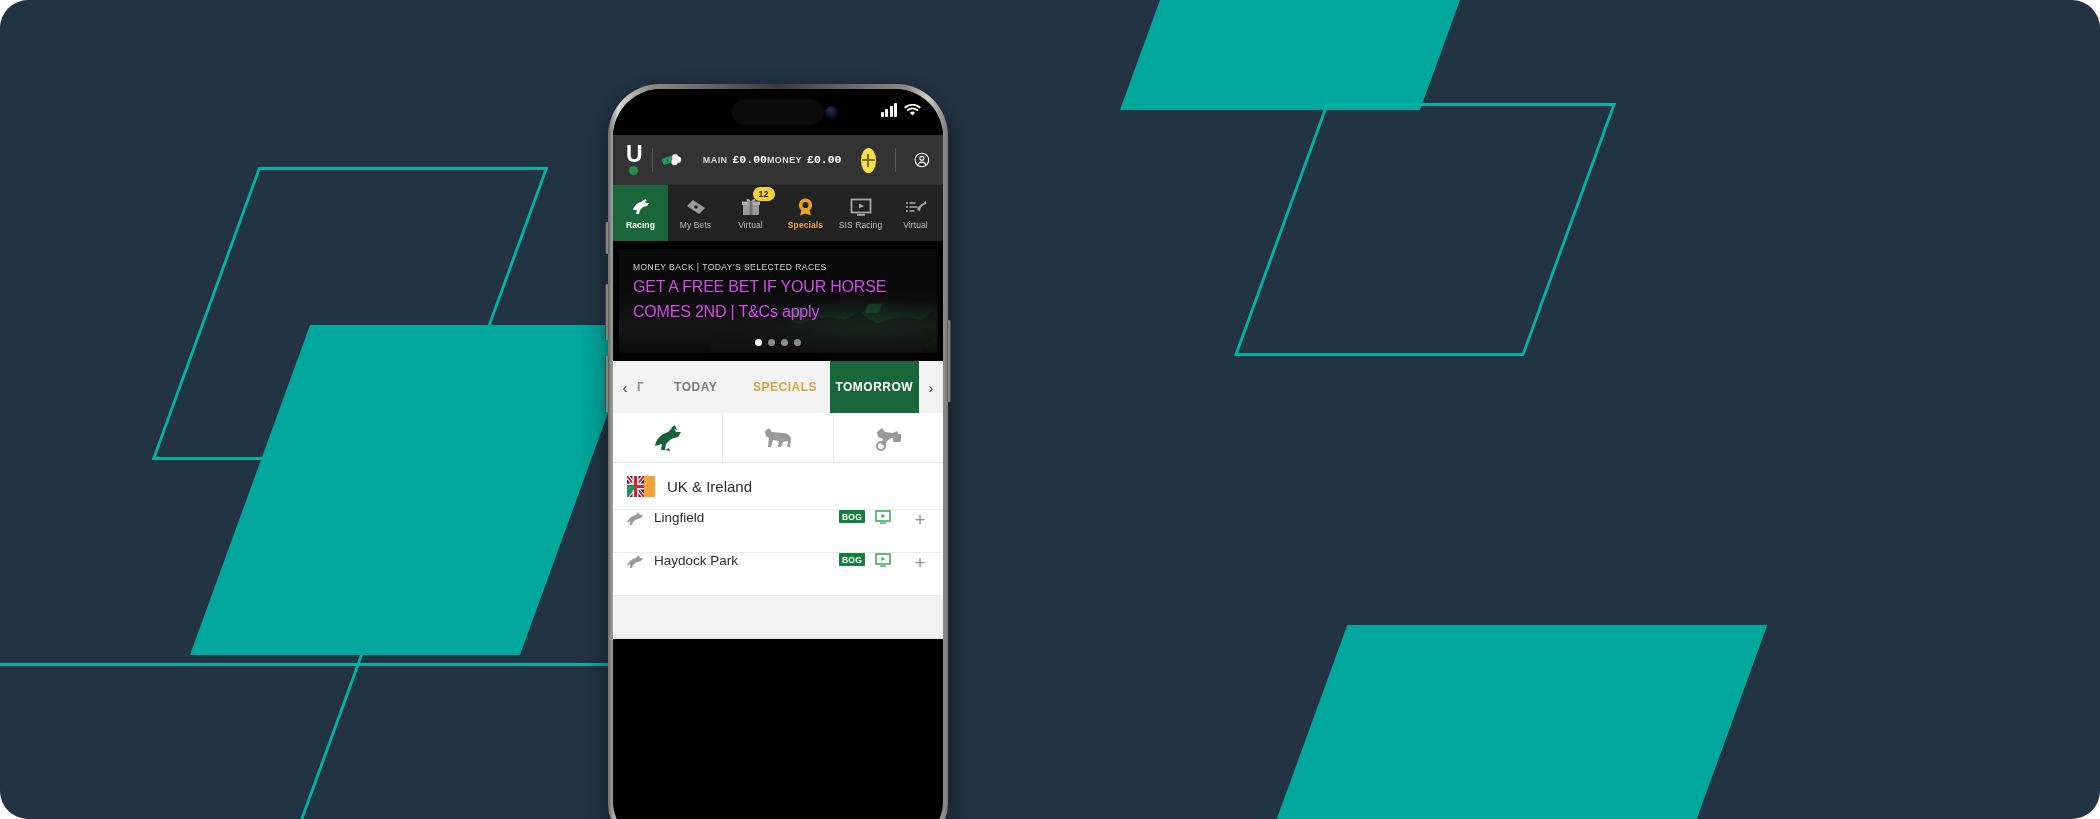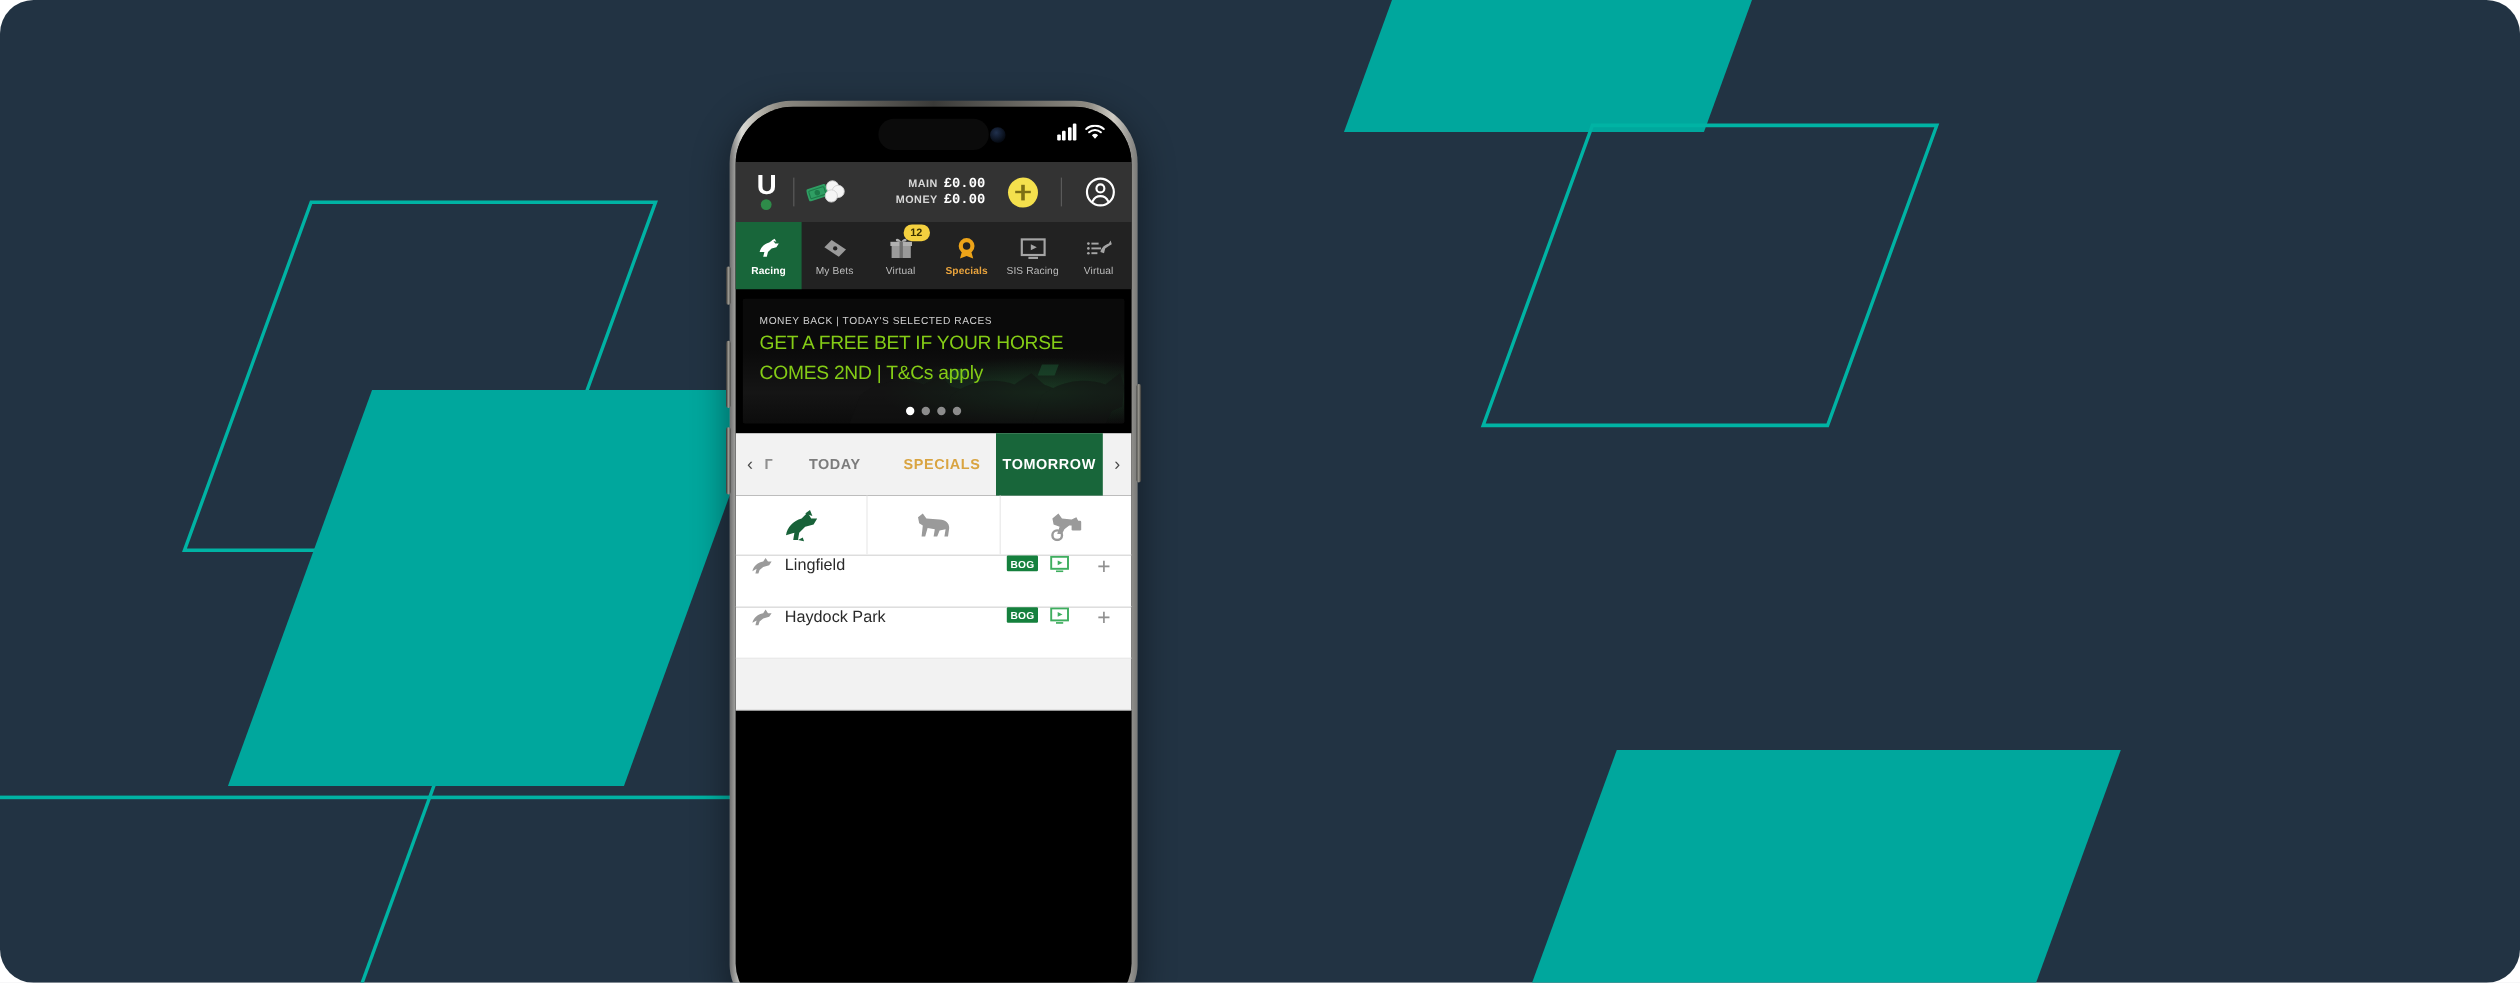--- a/index.html
+++ b/index.html
@@ -125,21 +125,21 @@
     line-height:21px; letter-spacing:-1px;
   }
   .logo-u .u-dot {
     width:9px; height:9px; border-radius:50%;
     background:#2e8b49; margin-top:1px;
   }
   .hdr-divider { width:1px; height:24px; background:#5a5a5a; }
   .cash-icon { width:34px; height:26px; }
   .hdr-spacer { flex:1; }
   .balances {
-    display:flex; flex-direction:column;
+    display:flex; flex-direction:row;
     align-items:flex-end; line-height:13px;
   }
   .bal-row { display:flex; align-items:baseline; gap:5px; }
   .bal-label { color:#d8d8d8; font-size:9px; font-weight:bold; letter-spacing:.4px; }
   .bal-value { color:#ffffff; font-size:11.5px; font-weight:bold;font-family:Liberation Mono, monospace; }
   .deposit-btn {
     width:25px; height:25px; border-radius:50%;
     background:#f4e04d; position:relative;
     display:flex; align-items:center; justify-content:center;
     margin-left:9px;
@@ -189,21 +189,21 @@
   .promo-horse {
     position:absolute; right:0; bottom:0;
     width:72%; height:62%; opacity:.55;
   }
   .promo-text { position:relative; padding:13px 14px 0; }
   .promo-kicker {
     color:#d0d0d0; font-size:8.5px;
     letter-spacing:.45px; font-weight:500;
   }
   .promo-head {
-    color:#84cc16; font-size:16px;
+    color:#d946ef; font-size:16px;
     line-height:18.5px; margin-top:6px;
     letter-spacing:-.2px;
   }
   .dots {
     position:absolute; left:50%; bottom:7px;
     transform:translateX(-50%);
     display:flex; gap:6px;
   }
   .dots i {
     width:7px; height:7px; border-radius:50%;
@@ -481,20 +481,34 @@
         </div>
         <div class="sporttab">
           <svg width="34" height="26" viewBox="0 0 34 26">
             <path d="M6 7 L11 3 L14 7 L22 8 L26 6 L28 10 L24 13 L20 13 L16 16 L14 20 L10 20 L12 14 L7 12 Z" fill="#9a9a9a"></path>
             <circle cx="10" cy="21" r="4" fill="none" stroke="#9a9a9a" stroke-width="2"></circle>
             <rect x="22" y="9" width="8" height="8" rx="1" fill="#9a9a9a"></rect>
           </svg>
         </div>
       </div>
 
+      <div class="region-row">
+        <svg class="flag-uk-ire" viewBox="0 0 28 21">
+          <g>
+            <rect x="0" y="0" width="17" height="21" fill="#0b2f6e"></rect>
+            <path d="M0 0 L17 21 M17 0 L0 21" stroke="#ffffff" stroke-width="4"></path>
+            <path d="M0 0 L17 21 M17 0 L0 21" stroke="#d0232b" stroke-width="2"></path>
+            <path d="M8.5 0 V21 M0 10.5 H17" stroke="#ffffff" stroke-width="6"></path>
+            <path d="M8.5 0 V21 M0 10.5 H17" stroke="#d0232b" stroke-width="3.2"></path>
+            <path d="M0 21 L10 10 L0 10 Z" fill="#169b62"></path>
+          </g>
+          <rect x="17" y="0" width="11" height="21" fill="#f2a33c"></rect>
+        </svg>
+        <span class="region-name">UK &amp; Ireland</span>
+      </div>
 
       <div class="race-row">
         <div class="race-icon">
           <svg width="19" height="16" viewBox="0 0 19 16">
             <path d="M2 13 C3 9 6 6 11 5 L13 2 L15 5 L18 5 L16 8 L11 9.5 L8 12 L7 15 L4.5 15 L5.5 11 Z" fill="#9a9a9a"></path>
           </svg>
         </div>
         <span class="race-name">Lingfield</span>
         <span class="bog">BOG</span>
         <svg class="stream-icon" viewBox="0 0 16 14">

